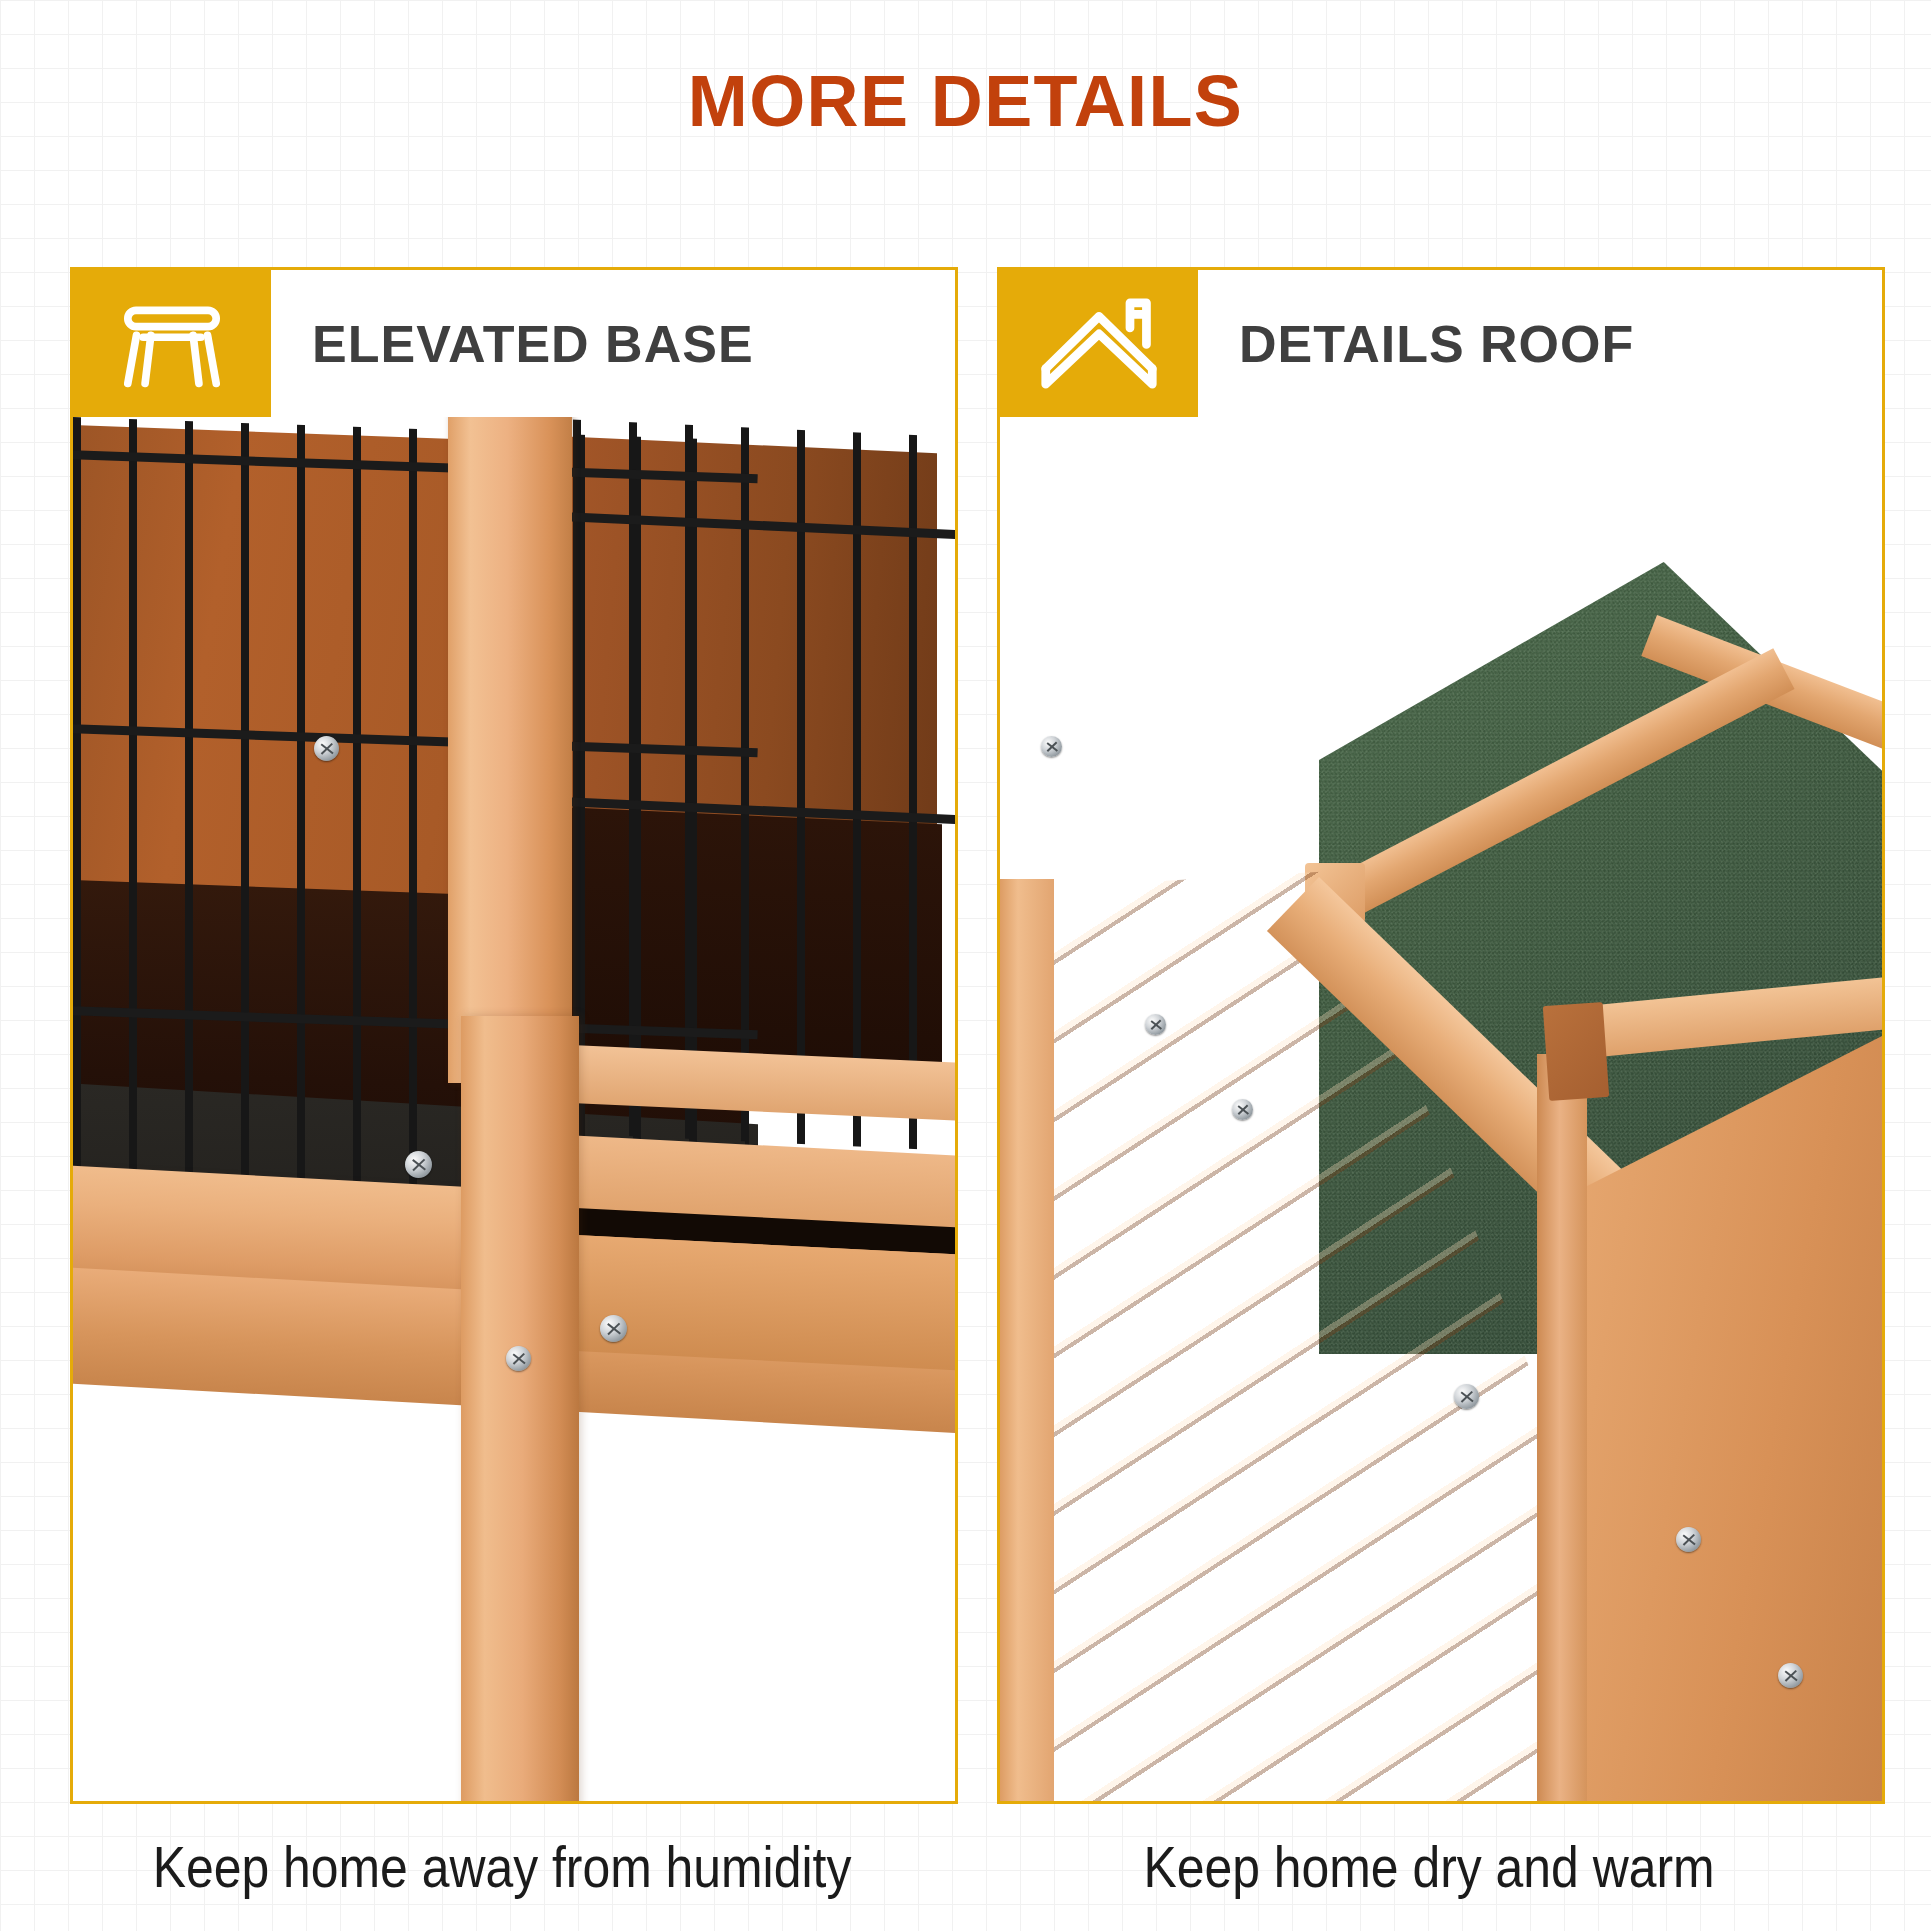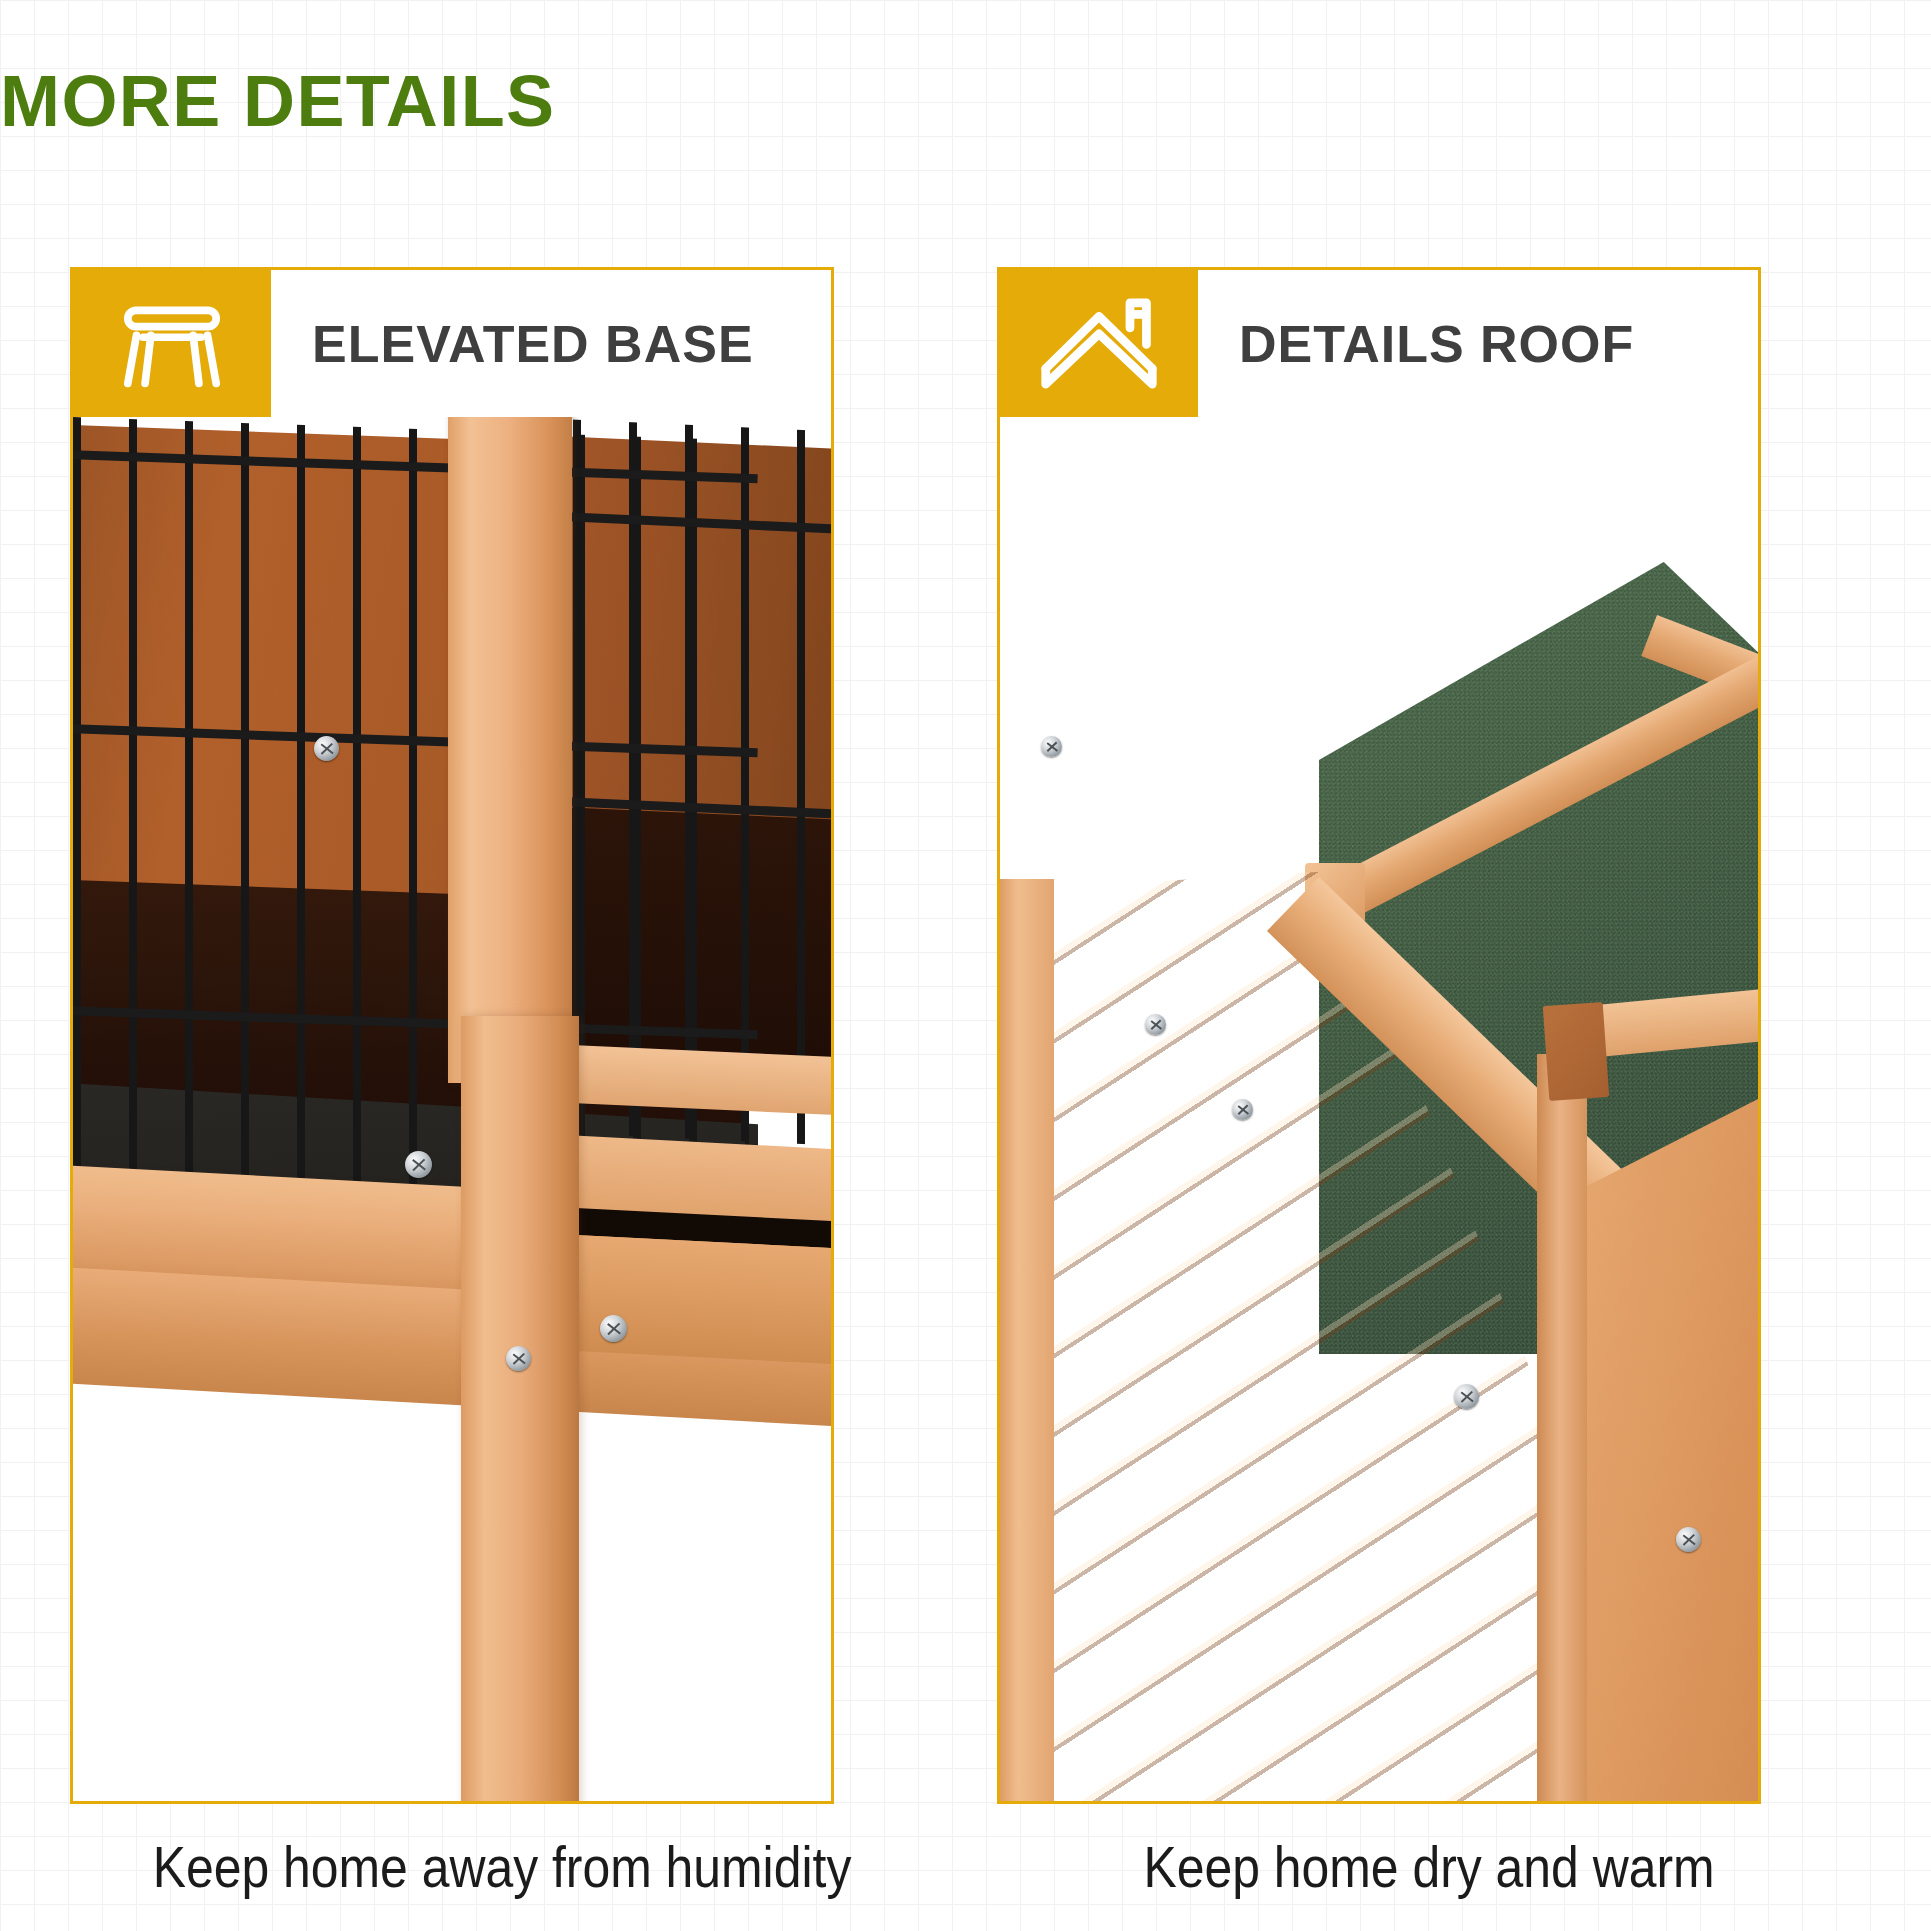--- a/index.html
+++ b/index.html
@@ -25,33 +25,33 @@
   }
 
   .page { position: absolute; inset: 0; z-index: 1; }
 
   
   .title {
     position: absolute;
     top: 60px;
     left: 0;
     width: 100%;
-    text-align: left;
+    text-align: center;
     font-size: 72px;
     font-weight: 700;
     letter-spacing: 1.4px;
-    color: #4d7c0f;
+    color: #c2410c;
     font-family: "Liberation Sans", sans-serif;
   }
 
   
   .panel {
     position: absolute;
     top: 267px;
-    width: 764px;
+    width: 888px;
     height: 1537px;
     border: 3.9px solid #e5ab09;
     background: #c4b5fd;
   }
   .panel.left  { left: 70px; }
   .panel.right { left: 997px; }
 
   
   .panel-header {
     position: absolute;

